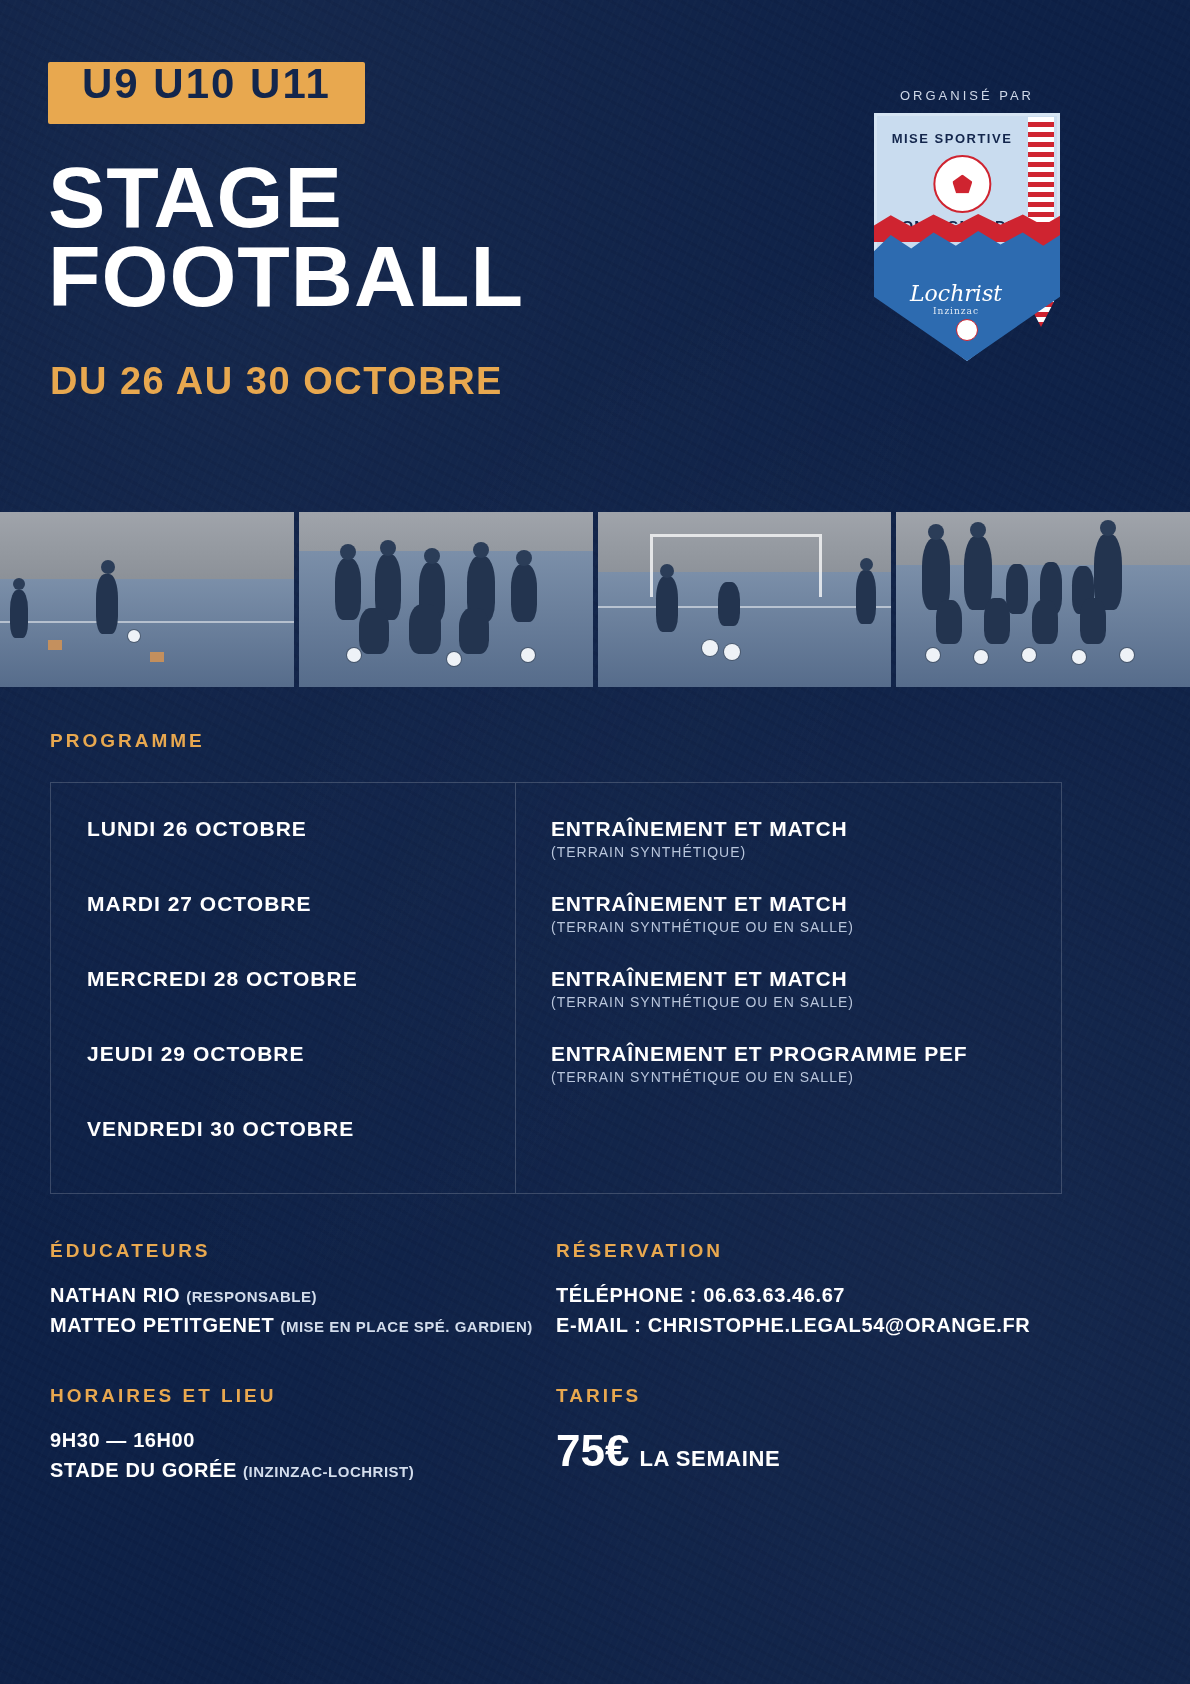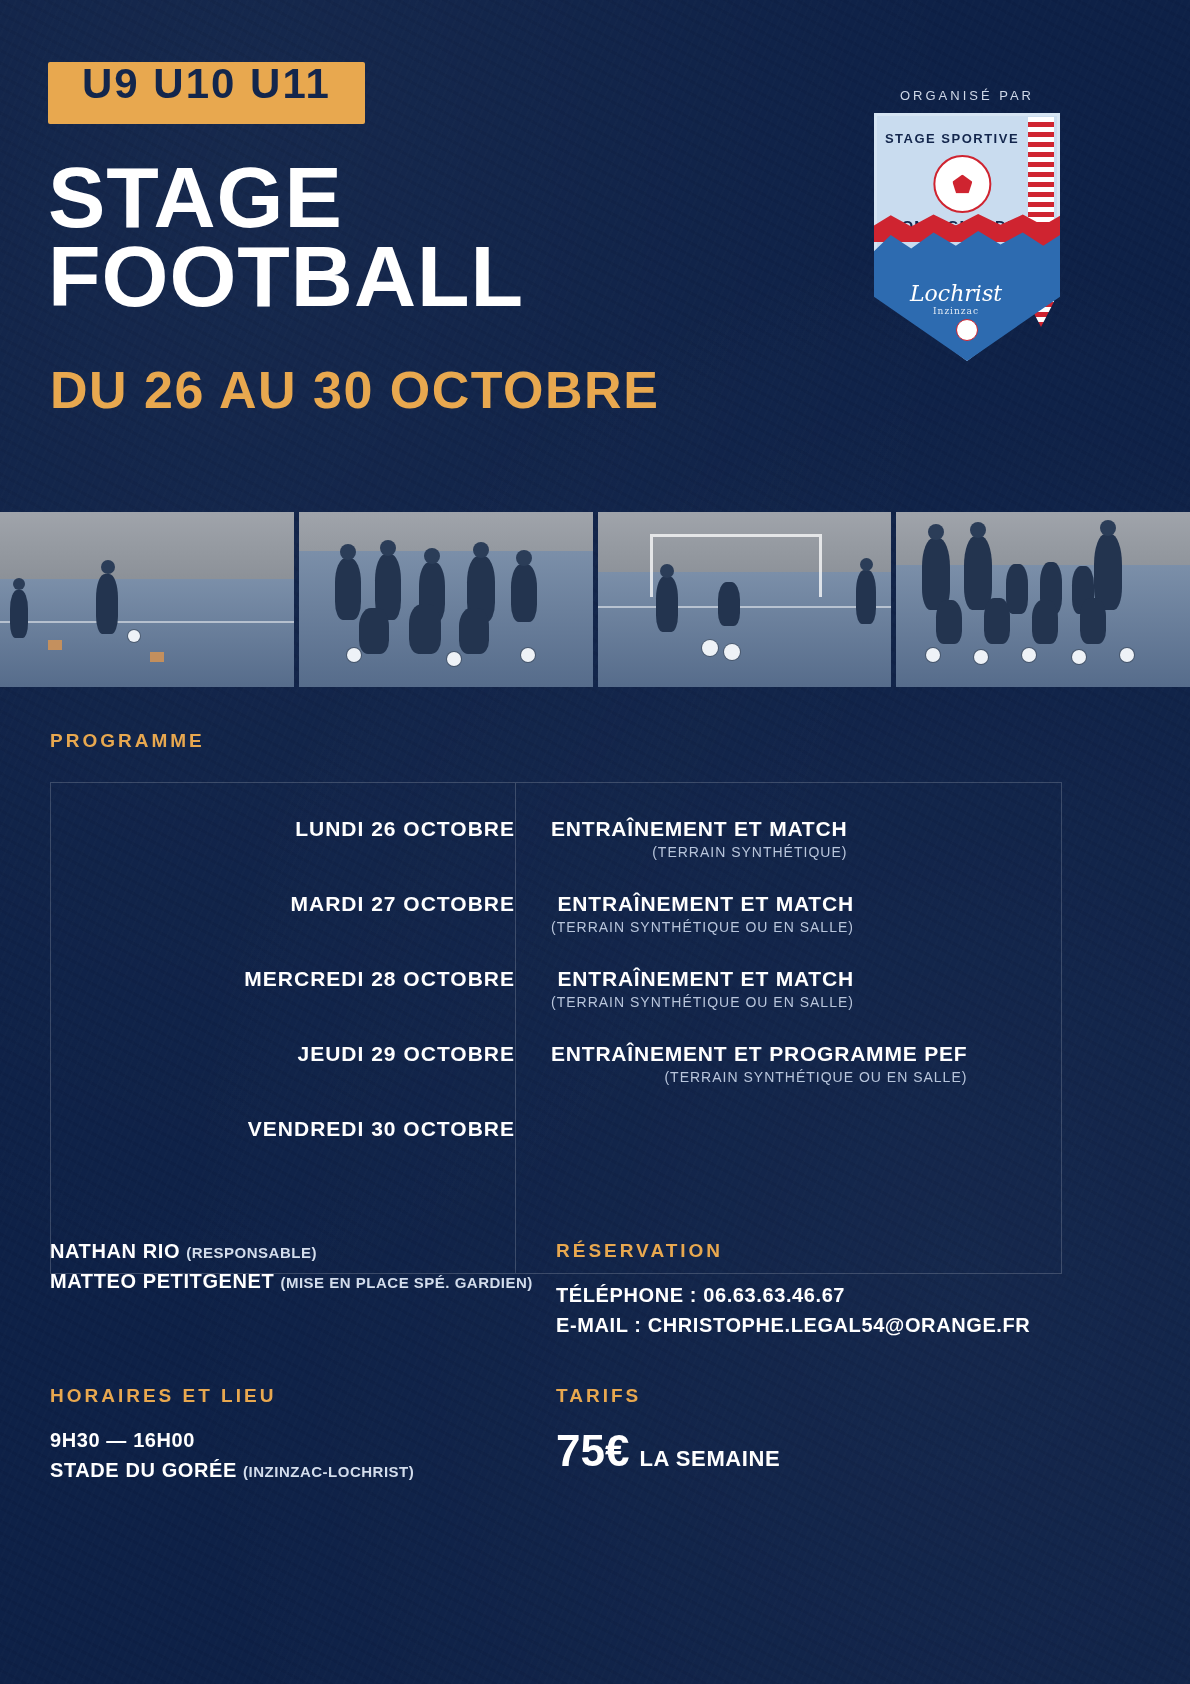--- a/index.html
+++ b/index.html
@@ -59,21 +59,21 @@
     font-weight: bold;
     line-height: .92;
     letter-spacing: 1px;
   }
   .title .line2 { display: block; }
   .dates {
     position: absolute;
     left: 50px;
     top: 360px;
     color: #e8a84f;
-    font-size: 52px;
+    font-size: 38px;
     font-weight: bold;
     letter-spacing: 1.5px;
   }
 
   
   .logo-wrap {
     position: absolute;
     right: 108px;
     top: 88px;
     width: 230px;
@@ -248,24 +248,23 @@
   .programme-label {
     position: absolute;
     left: 50px;
     top: 730px;
   }
   .programme-box {
     position: absolute;
     left: 50px;
     top: 782px;
     width: 1012px;
-    height: 492px;
+    height: 412px;
     border: 1px solid rgba(255,255,255,0.18);
     box-sizing: border-box;
-    text-align: right;
   }
   .programme-box .divider {
     position: absolute;
     left: 464px;
     top: 0;
     bottom: 0;
     width: 1px;
     background: rgba(255,255,255,0.18);
   }
   .prog-row {
@@ -348,21 +347,21 @@
       <span>STAGE</span>
       <span class="line2">FOOTBALL</span>
     </div>
     <div class="dates">DU 26 AU 30 OCTOBRE</div>
 
     <div class="logo-wrap">
       <div class="org-label">ORGANISÉ PAR</div>
       <div class="crest">
         <div class="crest-body"></div>
         <div class="crest-stripe"></div>
-        <div class="crest-text-top">STAGE SPORTIVE</div>
+        <div class="crest-text-top">MISE SPORTIVE</div>
         <div class="crest-ball"></div>
         <div class="crest-text-mid">MONTAGNARDE</div>
         <div class="crest-red-band"></div>
         <div class="crest-bottom"></div>
         <div class="crest-script">
           <span>Lochrist</span>
           <small>Inzinzac</small>
         </div>
         <div class="crest-ball-small"></div>
       </div>
@@ -480,20 +479,21 @@
         <div class="place">(TERRAIN SYNTHÉTIQUE OU EN SALLE)</div>
       </div>
     </div>
 
     <div class="prog-row" style="top:334px;">
       <div class="prog-day">VENDREDI 30 OCTOBRE</div>
     </div>
   </div>
 
   <div class="block educ">
+    <div class="heading">ÉDUCATEURS</div>
     <div class="line">
       <span>NATHAN RIO</span>
       <span class="soft">(RESPONSABLE)</span>
     </div>
     <div class="line">
       <span>MATTEO PETITGENET</span>
       <span class="soft">(MISE EN PLACE SPÉ. GARDIEN)</span>
     </div>
   </div>
 

